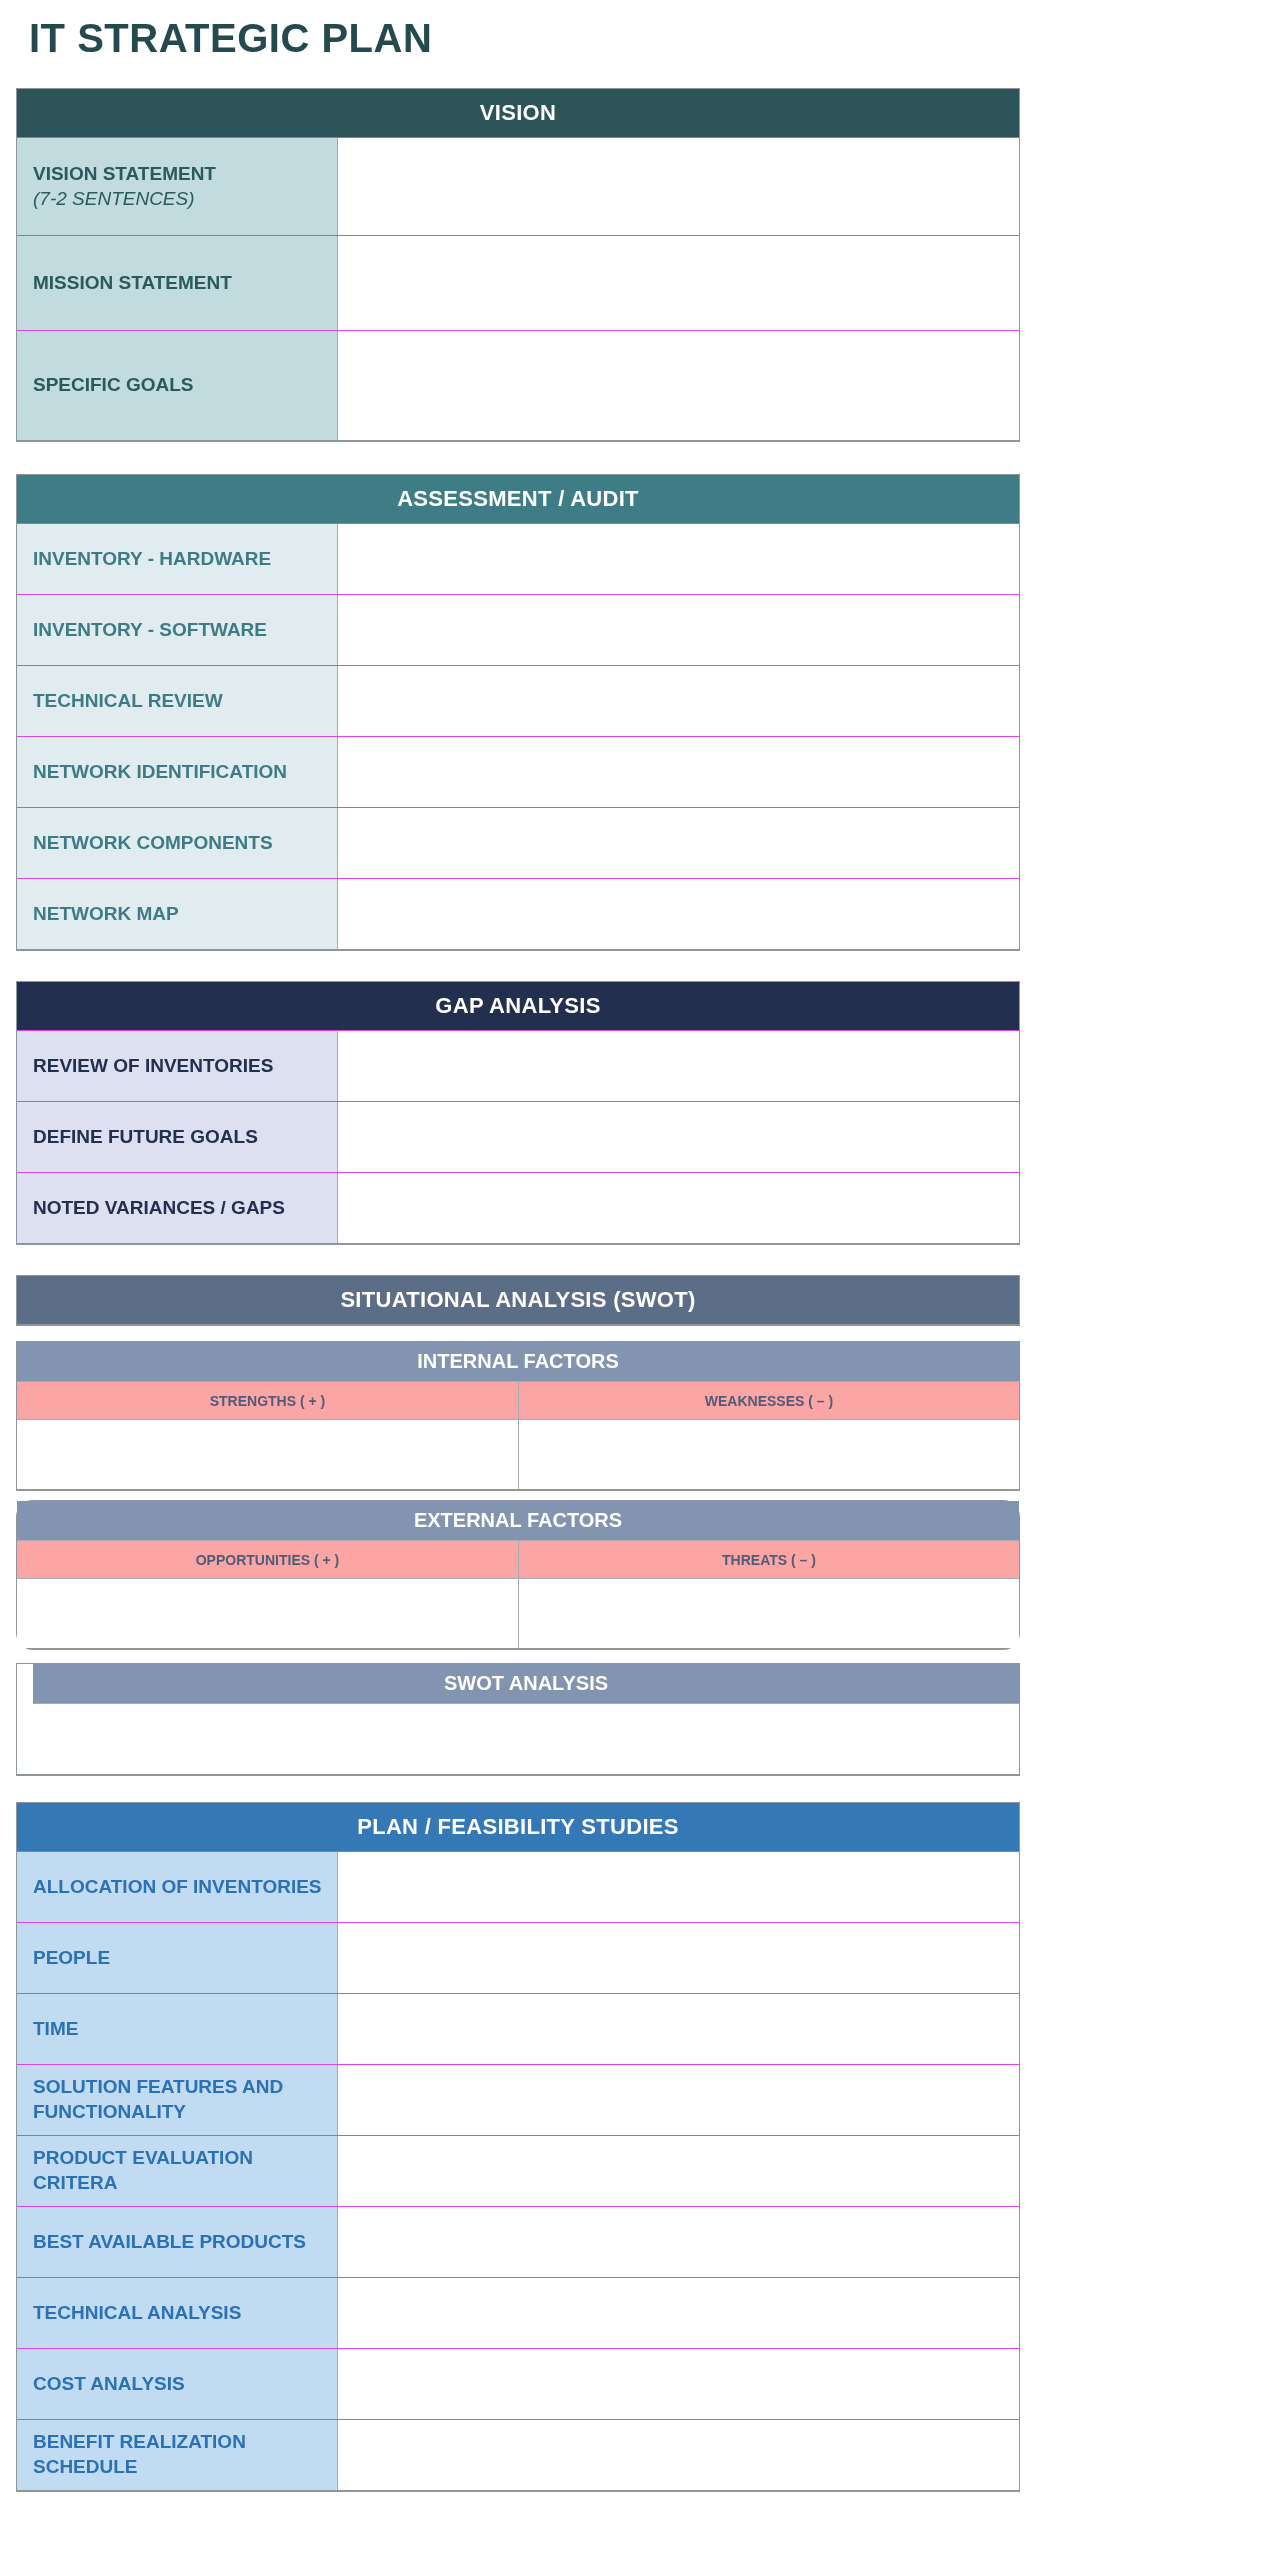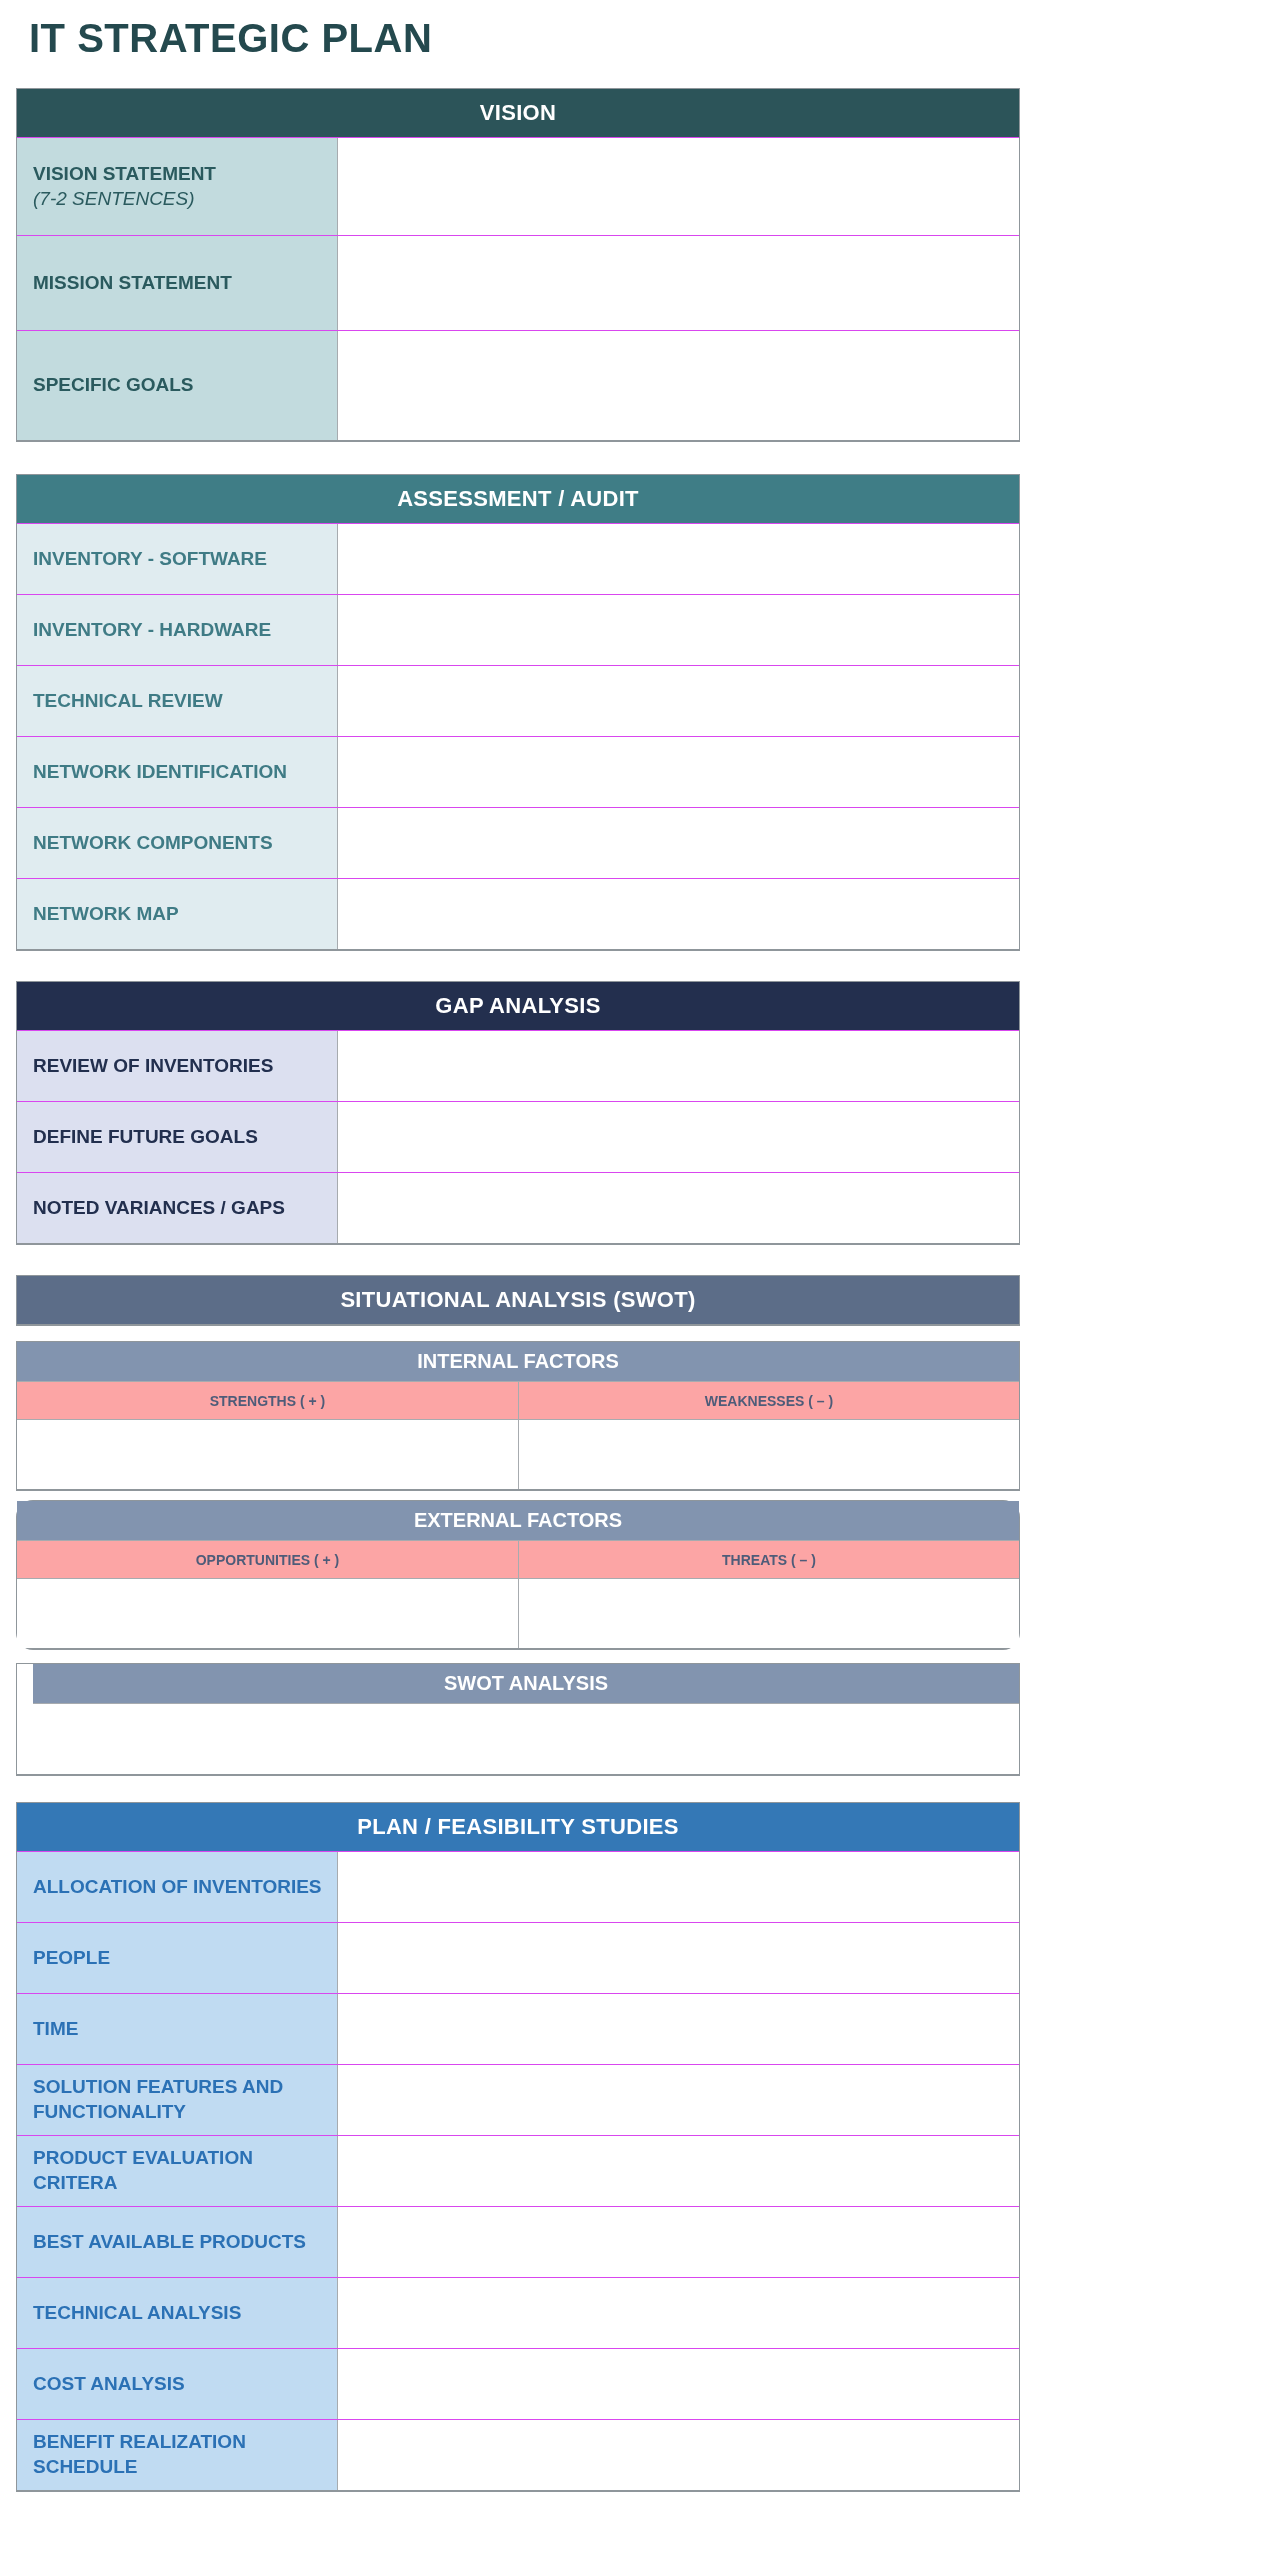--- a/index.html
+++ b/index.html
@@ -111,27 +111,27 @@
     <div class="vcell"></div>
   </div>
 </section>
 
 <section class="tbl assess mt32">
   <div class="tbl-header assess-h">
     <span>ASSESSMENT / AUDIT</span>
   </div>
   <div class="trow h70">
     <div class="lcell">
+      <span>INVENTORY - HARDWARE</span>
+    </div>
+    <div class="vcell"></div>
+  </div>
+  <div class="trow h70">
+    <div class="lcell">
       <span>INVENTORY - SOFTWARE</span>
-    </div>
-    <div class="vcell"></div>
-  </div>
-  <div class="trow h70">
-    <div class="lcell">
-      <span>INVENTORY - HARDWARE</span>
     </div>
     <div class="vcell"></div>
   </div>
   <div class="trow h70">
     <div class="lcell">
       <span>TECHNICAL REVIEW</span>
     </div>
     <div class="vcell"></div>
   </div>
   <div class="trow h70">

